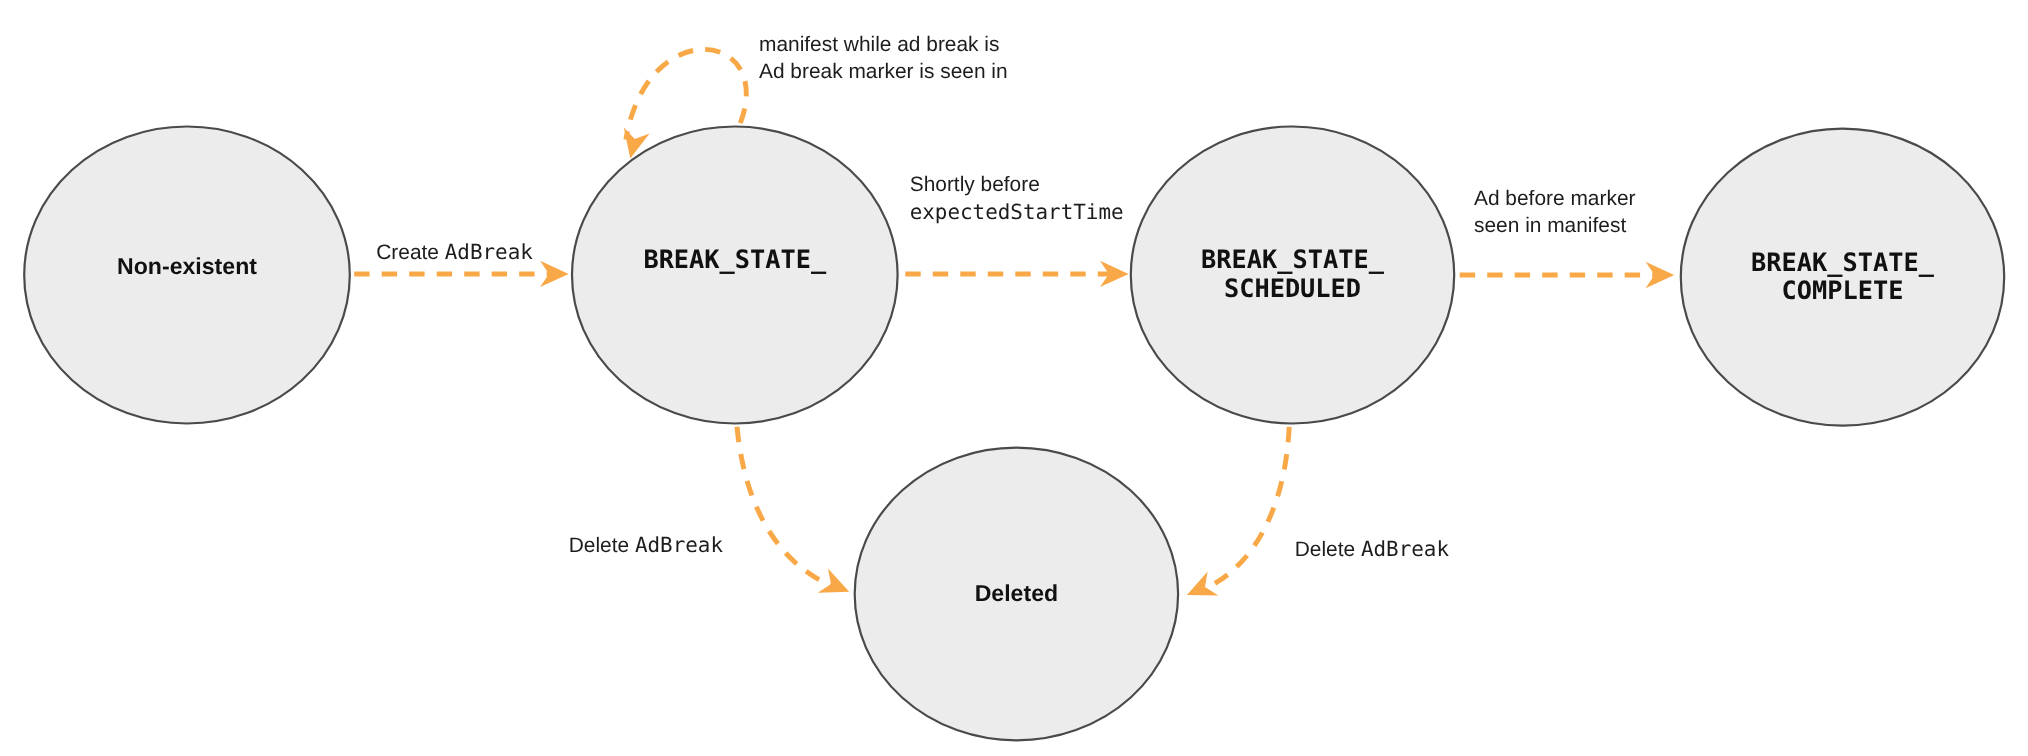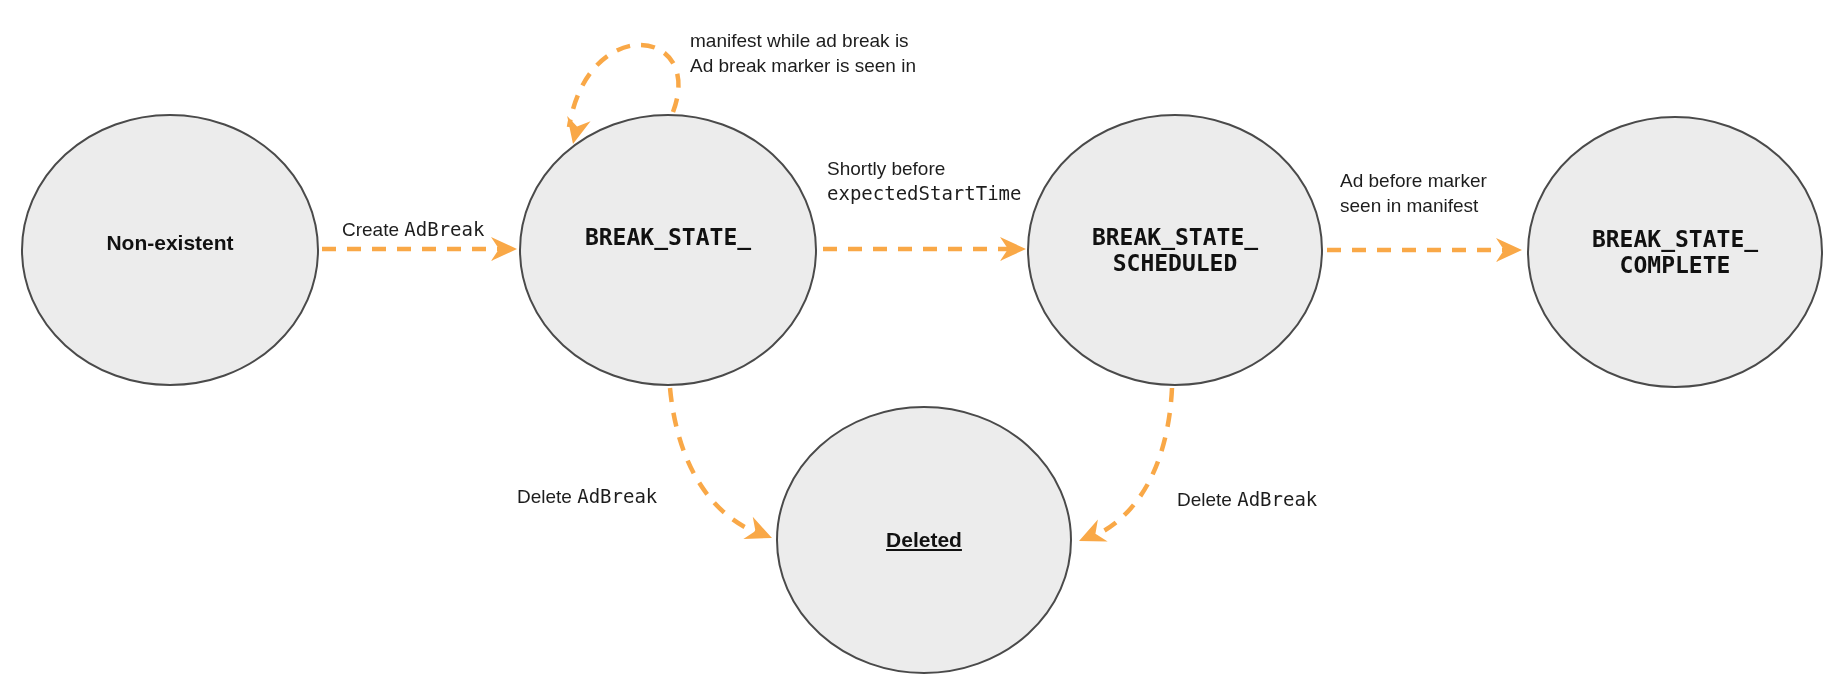--- a/index.html
+++ b/index.html
@@ -59,21 +59,21 @@
   <div class="state-label" style="left:1015px; top:224px;">
     <span class="mono-line">BREAK_STATE_</span>
     <span class="mono-line">SCHEDULED</span>
   </div>
 
   <div class="state-label" style="left:1515px; top:226px;">
     <span class="mono-line">BREAK_STATE_</span>
     <span class="mono-line">COMPLETE</span>
   </div>
 
-  <div class="state-label" style="left:764px; top:527px;text-decoration:underline;">Deleted</div>
+  <div class="state-label" style="left:764px; top:527px;">Deleted</div>
 
   <div class="edge-label" style="left:342px; top:169px;margin-top:48px;">
     <span>Create </span><span class="mono">AdBreak</span>
   </div>
 
   <div class="edge-label" style="left:690px; top:28px;">
     <div>manifest while ad break is</div>
     <div>Ad break marker is seen in</div>
   </div>
 

